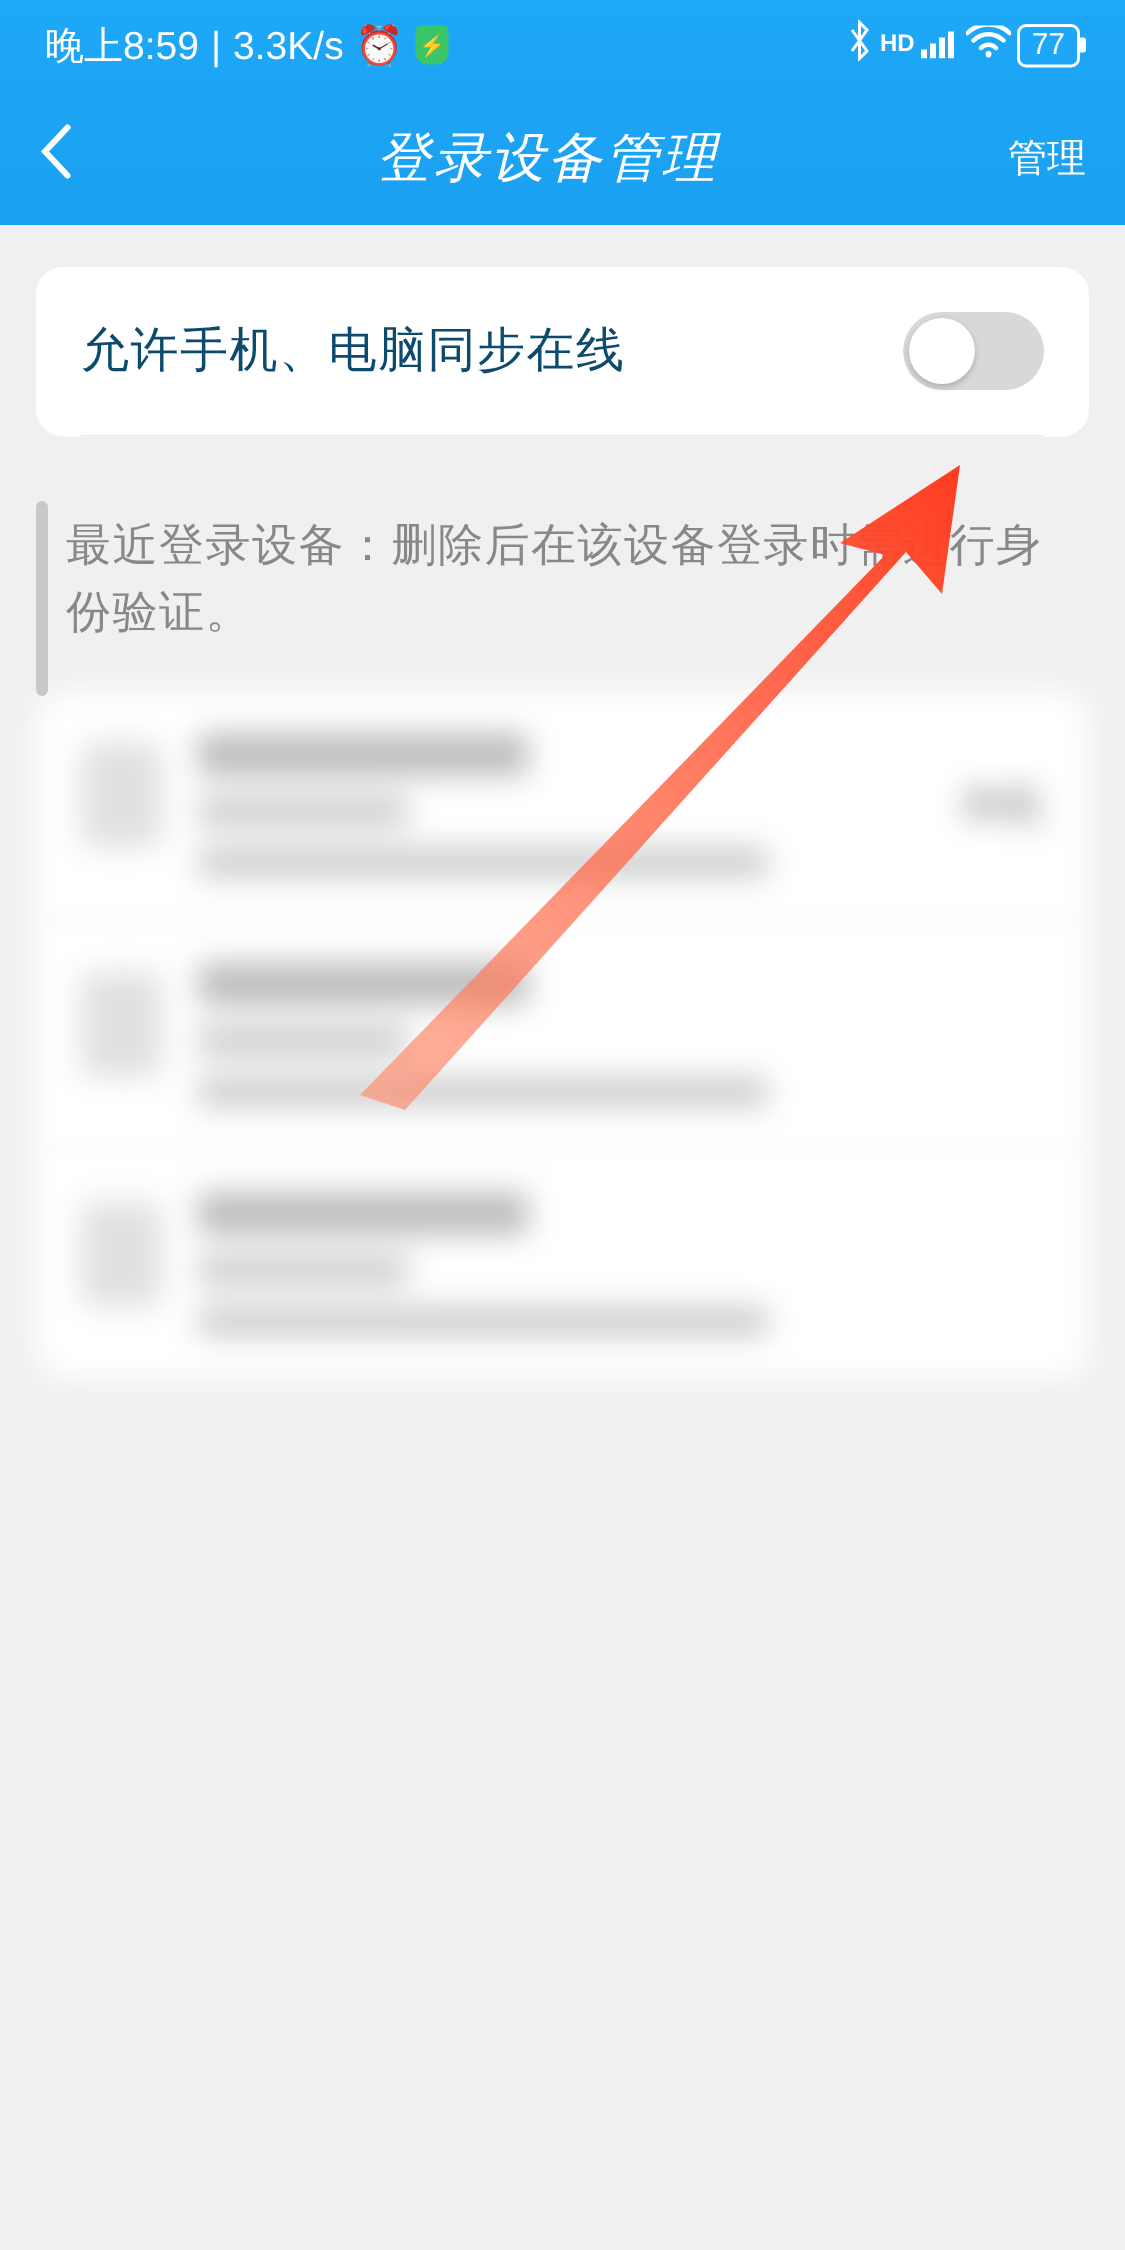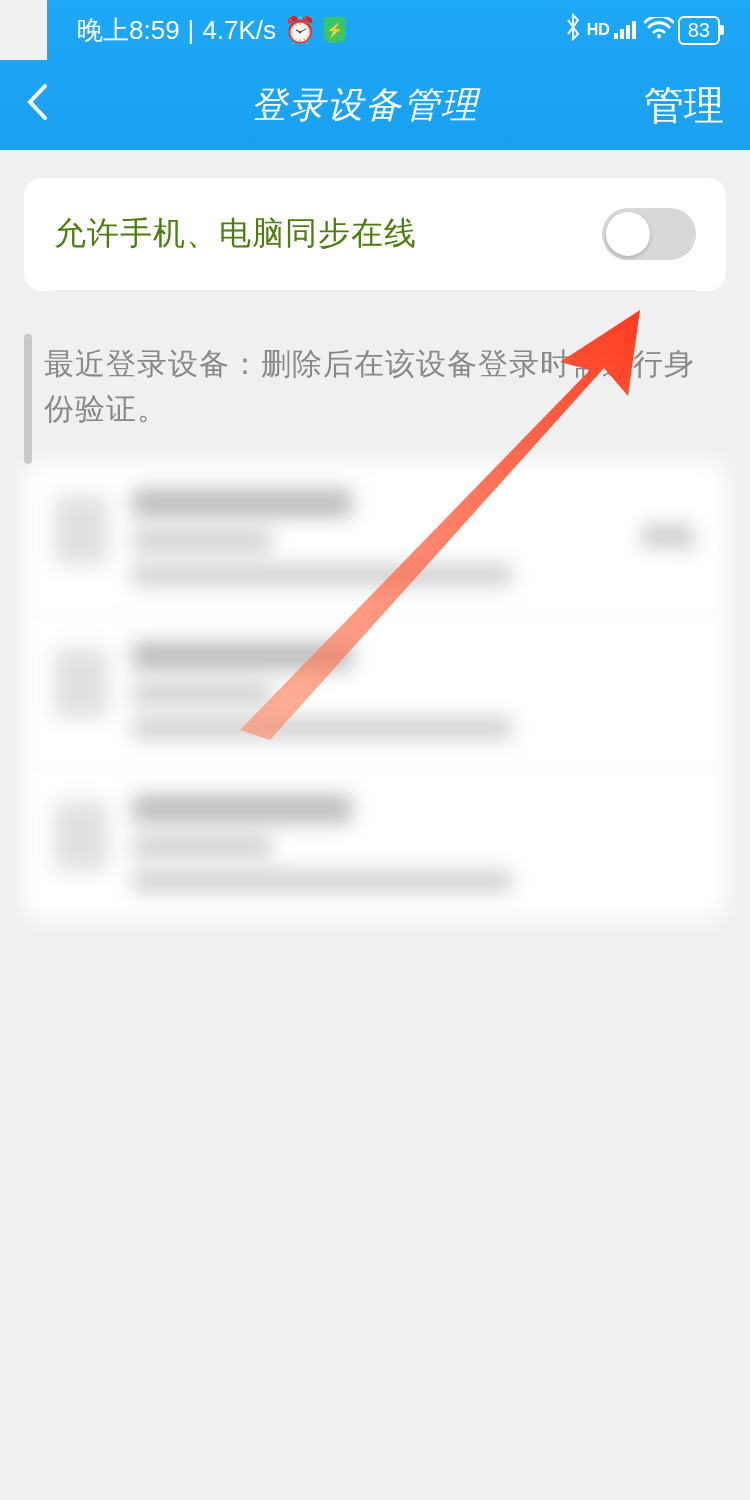--- a/index.html
+++ b/index.html
@@ -14,21 +14,20 @@
     .status-bar {
       height: 60px;
       background: linear-gradient(180deg, #1ea8f8 0%, #1da5f5 100%);
       color: white;
       display: flex;
       align-items: center;
       justify-content: space-between;
       padding: 0 30px;
       font-size: 26px;
       font-weight: 500;
-      margin-left: 47px;
     }
     .status-left { display: flex; align-items: center; gap: 8px; }
     .status-right { display: flex; align-items: center; gap: 4px; }
     .shield-icon {
       width: 22px; height: 26px;
       background: #3ac569;
       border-radius: 4px 4px 8px 8px;
       display: inline-flex;
       align-items: center;
       justify-content: center;
@@ -69,21 +68,21 @@
     }
     .nav-title {
       font-size: 36px;
       font-weight: 400;
       letter-spacing: 2px;
       font-style: italic;
     }
     .nav-action {
       width: 80px;
       text-align: right;
-      font-size: 40px;
+      font-size: 26px;
     }
     .content {
       padding: 0;
     }
     .card {
       background: white;
       margin: 28px 24px 0 24px;
       border-radius: 18px;
       overflow: hidden;
     }
@@ -94,21 +93,21 @@
       padding: 30px 30px;
       min-height: 100px;
     }
     .divider {
       height: 1px;
       background: #e8e8e8;
       margin: 0 30px;
     }
     .row-label {
       font-size: 32px;
-      color: #4d7c0f;
+      color: #0c4a6e;
       letter-spacing: 1px;
     }
     .toggle {
       width: 94px;
       height: 52px;
       border-radius: 26px;
       position: relative;
       cursor: pointer;
     }
     .toggle-off { background: #d8d8d8; }
@@ -192,21 +191,21 @@
     }
     .hd-text { font-size: 16px; font-weight: bold; }
   </style>
 </head>
 <body>
 
 <div class="status-bar">
   <div class="status-left">
     <span>晚上8:59</span>
     <span>|</span>
-    <span>4.7K/s</span>
+    <span>3.3K/s</span>
     <span>⏰</span>
     <span class="shield-icon">⚡</span>
   </div>
   <div class="status-right">
     <span>
       <svg width="20" height="28" viewBox="0 0 20 28">
           <path d="M5 7 L15 21 L10 26 L10 2 L15 7 L5 21" stroke="white" stroke-width="2" fill="none"></path>
         </svg>
     </span>
     <span class="hd-text">HD</span>
@@ -218,21 +217,21 @@
           <rect x="18" y="4" width="4" height="18" fill="white"></rect>
         </svg>
     </span>
     <span>
       <svg width="30" height="22" viewBox="0 0 30 22">
           <path d="M15 20 C15 20 15 20 15 20 M10 15 A7 7 0 0 1 20 15 M5 10 A14 14 0 0 1 25 10 M1 5 A20 20 0 0 1 29 5" stroke="white" stroke-width="3" fill="none" stroke-linecap="round"></path>
           <circle cx="15" cy="19" r="2" fill="white"></circle>
         </svg>
     </span>
     <span class="battery-box">
-      <span>83</span>
+      <span>77</span>
     </span>
   </div>
 </div>
 
 <div class="nav-bar">
   <div class="nav-back">
     <svg width="22" height="38" viewBox="0 0 22 38">
         <path d="M19 3 L4 19 L19 35" stroke="white" stroke-width="4" fill="none" stroke-linecap="round"></path>
       </svg>
   </div>

